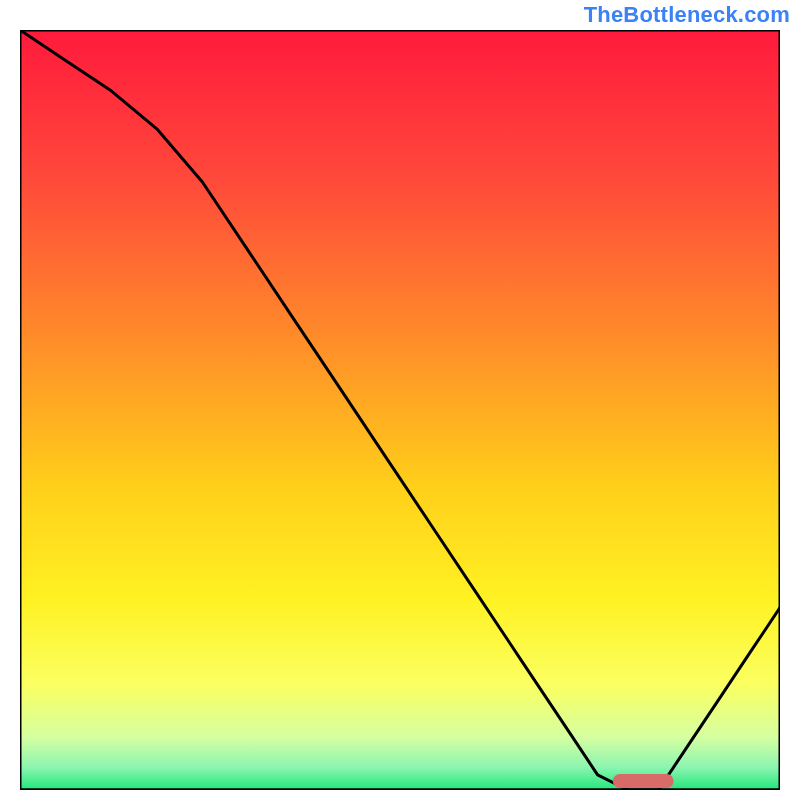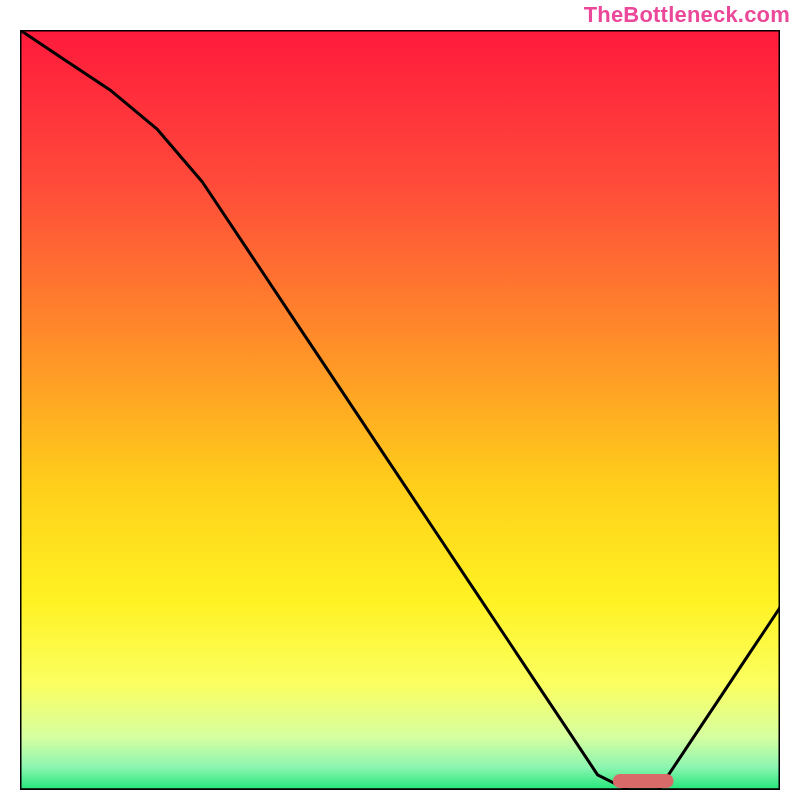--- a/index.html
+++ b/index.html
@@ -15,21 +15,21 @@
     position: relative;
     width: 800px;
     height: 800px;
   }
   .watermark {
     position: absolute;
     top: 2px;
     right: 10px;
     font-size: 22px;
     font-weight: 600;
-    color: #ec4899;
+    color: #3b82f6;
     letter-spacing: 0.2px;
     z-index: 10;
   }
   .plot {
     position: absolute;
     left: 20px;
     top: 30px;
     width: 760px;
     height: 760px;
   }

